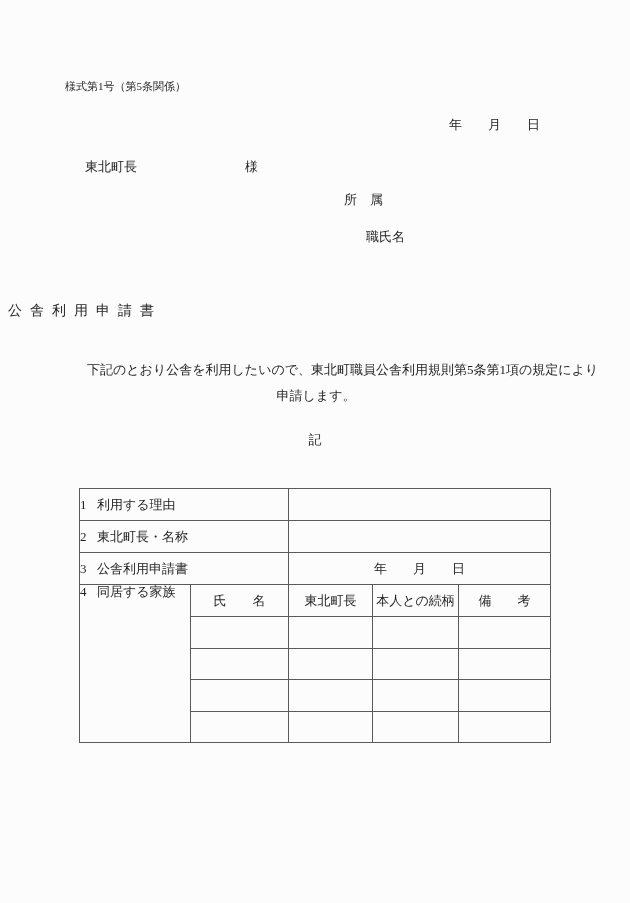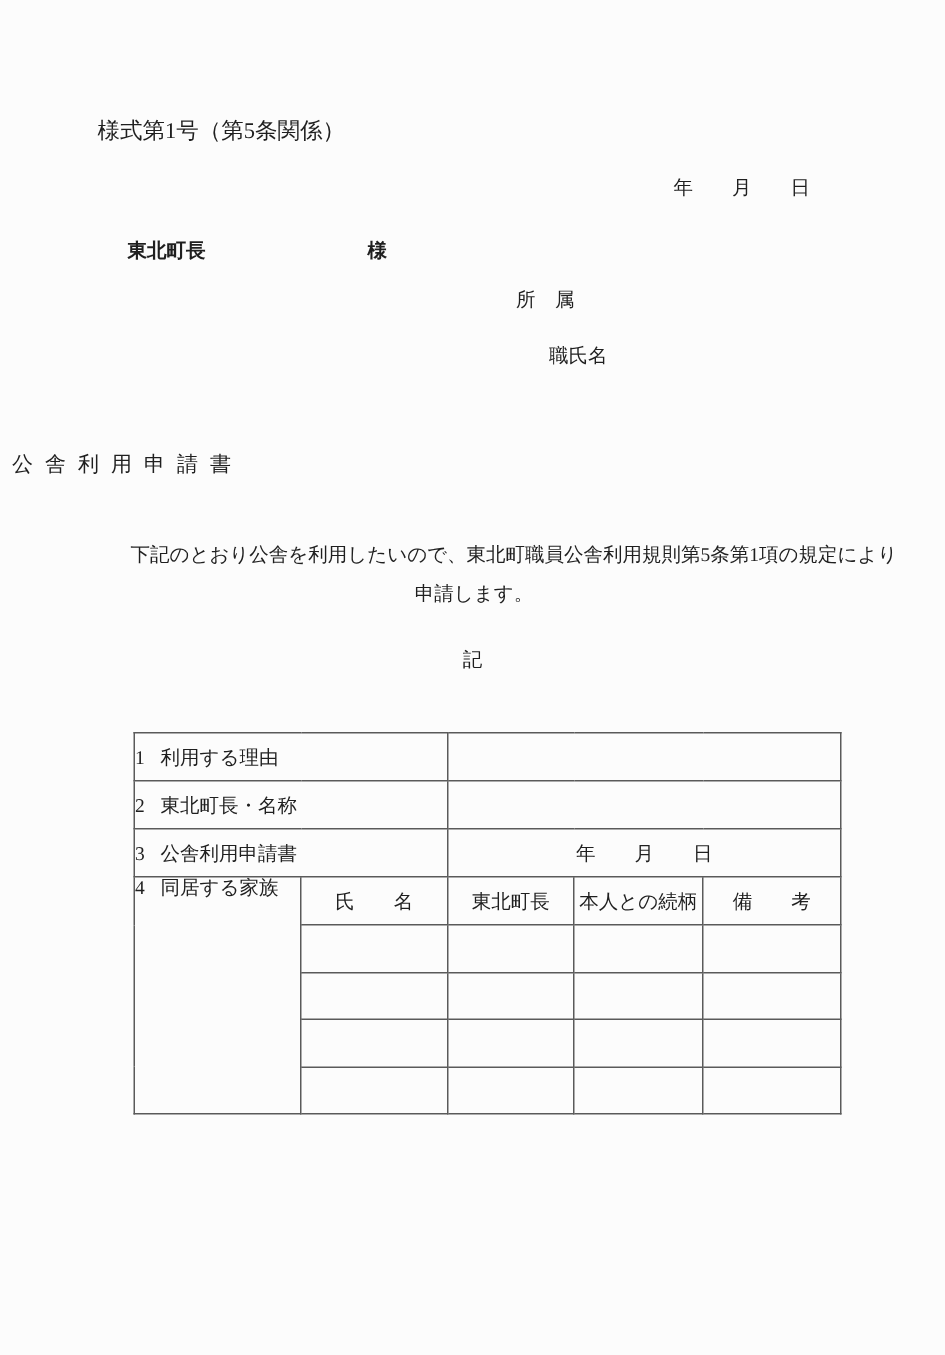--- a/index.html
+++ b/index.html
@@ -8,38 +8,38 @@
     height: 903px;
     position: relative;
     background: #fcfcfc;
     color: #1f1f1f;
     font-family: "Liberation Serif", "DejaVu Serif", serif;
     font-size: 13px;
     line-height: 1;
     overflow: hidden;
   }
   .abs { position: absolute; white-space: pre; }
-  .form-number { left: 65px; top: 81px; font-size: 15px; }
+  .form-number { left: 65px; top: 81px; font-size: 11px; }
   .date-line { left: 449px; top: 118px; }
-  .addressee-line { left: 85px; top: 160px; font-weight: bold; }
+  .addressee-line { left: 85px; top: 160px; }
   .addressee-gap { display: inline-block; width: 108px; }
   .affiliation { left: 344px; top: 193px; }
   .position-name { left: 342px; top: 230px; padding-left: 24px; }
   .doc-title {
     left: 0; top: 304px; width: 100%;
     text-align: left; font-size: 14px;
     letter-spacing: 8px; padding-left: 8px;
     box-sizing: border-box;
   }
   .body-text { position: absolute; left: 62px; top: 357px; width: 508px; text-align: center; }
   .body-line { line-height: 26px; white-space: nowrap; }
   .body-line.indent { text-indent: 25px; }
   .ki { left: 0; top: 433px; width: 100%; text-align: center; }
   .form-table {
-    position: absolute; left: 89px; top: 488px;
+    position: absolute; left: 79px; top: 488px;
     width: 471px; border-collapse: collapse; table-layout: fixed; padding-left: 29px;
   }
   .form-table td {
     border: 1px solid #5a5a5a;
     padding: 0;
     font-size: 13px;
     overflow: hidden;
   }
   .col-a { width: 111px; } .col-b { width: 98px; } .col-c { width: 84px; }
   .col-d { width: 86px; } .col-e { width: 92px; }

